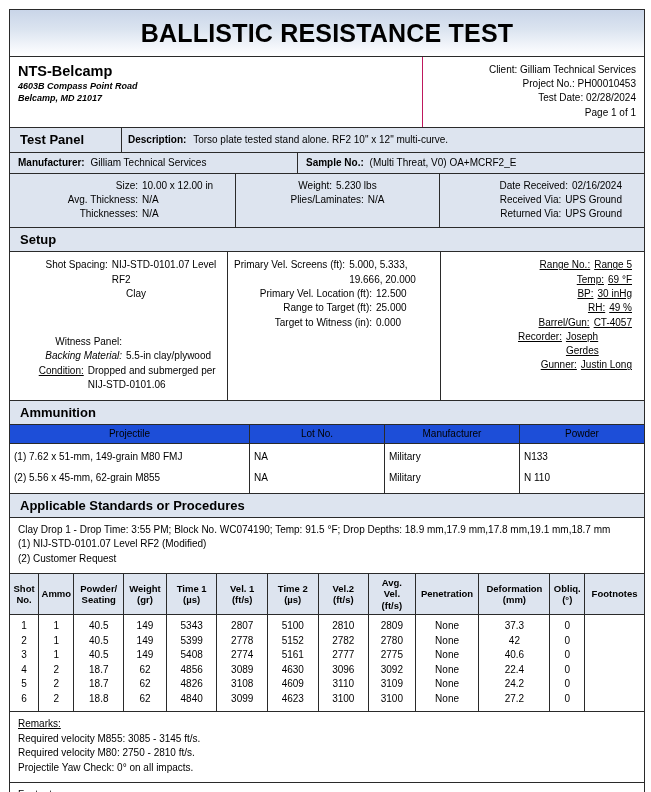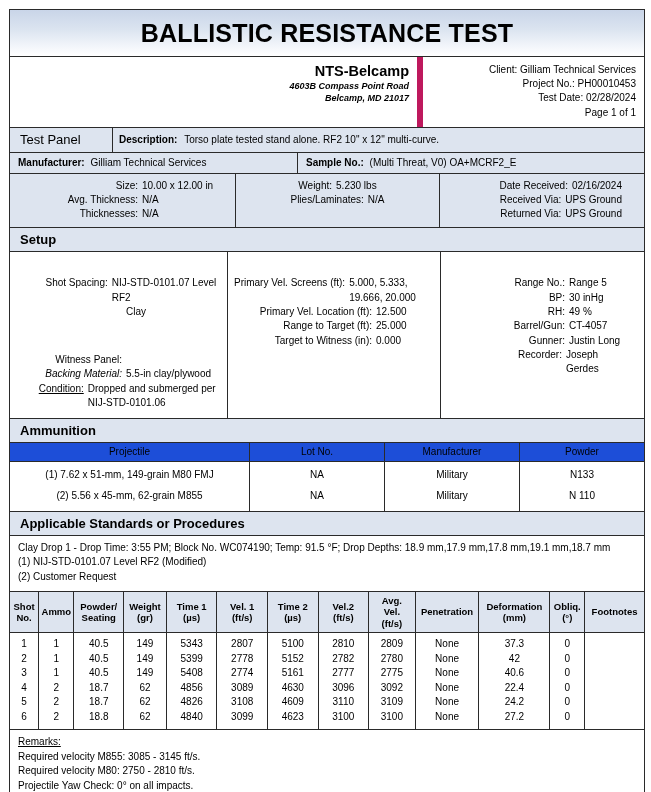--- a/index.html
+++ b/index.html
@@ -27,38 +27,38 @@
     background: linear-gradient(to bottom, #c9d5e8 0%, #dbe4f0 42%, #f2f5fa 78%, #ffffff 100%);
     border-bottom: 1px solid #2a2a2a;
     display: flex; align-items: center; justify-content: center;
   }
   .title-banner .t {
     font-size: 25px; font-weight: bold; letter-spacing: 0.2px;
   }
 
   
   .labrow { display: flex; border-bottom: 1px solid #2a2a2a; }
-  .labrow .left { width: 413px; padding: 6px 8px 9px 8px; border-right: 6px solid #be185d; text-align: right; }
+  .labrow .left { width: 413px; padding: 6px 8px 9px 8px; border-right: 1px solid #be185d; }
   .labrow .right { flex: 1; padding: 6px 8px 7px 8px; text-align: right; }
   .labname { font-size: 14.5px; font-weight: bold; }
   .labaddr { font-size: 9px; font-style: italic; font-weight: bold; line-height: 1.32; margin-top: 2px; }
   .cinfo { font-size: 10px; line-height: 1.42; }
 
   
   .secbar {
     background: #dde4ef;
     border-bottom: 1px solid #2a2a2a;
     padding: 4px 8px 4px 10px;
     font-size: 13px; font-weight: bold;
   }
   .lbl { font-weight: bold; }
 
   
   .tp { display: flex; background: #dde4ef; border-bottom: 1px solid #2a2a2a; align-items: stretch; }
-  .tp .tpname { width: 103px; padding: 4px 8px 5px 10px; font-size: 13px; font-weight: normal; border-right: 1px solid #2a2a2a; }
+  .tp .tpname { width: 112px; padding: 4px 8px 5px 10px; font-size: 13px; font-weight: bold; border-right: 1px solid #2a2a2a; }
   .tp .tpdesc { flex: 1; padding: 6px 8px 5px 6px; font-size: 10px; }
 
   
   .mf { display: flex; background: #dde4ef; border-bottom: 1px solid #2a2a2a; }
   .mf .c1 { width: 288px; padding: 4px 8px 5px 8px; font-size: 10px; border-right: 1px solid #2a2a2a; }
   .mf .c2 { flex: 1; padding: 4px 8px 5px 8px; font-size: 10px; }
 
   
   .swr { display: flex; background: #dde4ef; border-bottom: 1px solid #2a2a2a; }
   .swr .col { padding: 5px 10px 6px 10px; font-size: 10px; line-height: 1.42; }
@@ -67,34 +67,34 @@
   .swr .c3 { flex: 1; text-align: right; padding-right: 22px; }
 
   
   .pairs { font-size: 10px; line-height: 1.43; }
   .pair { display: flex; }
   .pair .k { text-align: right; white-space: nowrap; }
   .pair .v { padding-left: 4px; }
 
   
   .setup-body { display: flex; border-bottom: 1px solid #2a2a2a; background: #fff; }
-  .setup-body .col { padding: 24px 6px 8px 6px; }
+  .setup-body .col { padding: 6px 6px 8px 6px; }
   .setup-body .s1 { width: 218px; border-right: 1px solid #2a2a2a; }
   .setup-body .s2 { width: 213px; border-right: 1px solid #2a2a2a; }
   .setup-body .s3 { flex: 1; padding-right: 12px; }
   .s1 .pair .k { width: 106px; }
   .s2 .pair .k { width: 138px; }
   .s3 .pair .k { width: 118px; }
-  .s3 .pair { justify-content: flex-start; }
+  .s3 .pair { justify-content: flex-end; text-decoration: underline; }
 
   
   .ammo-hdr { display: flex; background: #1d4ed8; border-bottom: 1px solid #2a2a2a; }
   .ammo-hdr div { font-size: 10px; padding: 3px 2px 4px 2px; text-align: center; }
   .ammo-rows { display: flex; border-bottom: 1px solid #2a2a2a; background: #fff; }
-  .ammo-rows div { font-size: 10px; padding: 3px 2px 4px 2px; text-align: center; line-height: 1.4; }
+  .ammo-rows div { font-size: 10px; padding: 3px 2px 4px 2px; line-height: 1.4; }
   .aw1 { width: 240px; border-right: 1px solid #2a2a2a; }
   .aw2 { width: 135px; border-right: 1px solid #2a2a2a; }
   .aw3 { width: 135px; border-right: 1px solid #2a2a2a; }
   .aw4 { flex: 1; }
 
   
   .std-body {
     border-bottom: 1px solid #2a2a2a;
     padding: 5px 8px 7px 8px;
     font-size: 10px; line-height: 1.43; background: #fff;
@@ -250,38 +250,42 @@
             <span class="k" style="width: 138px;">Target to Witness (in):</span>
             <span class="v">0.000</span>
           </div>
         </div>
       <div class="col s3 pairs">
           <div class="pair">
             <span class="k" style="width: 118px;">Range No.:</span>
             <span class="v">Range 5</span>
           </div>
           <div class="pair">
+            <span class="k" style="width: 118px;">Temp:</span>
+            <span class="v">69 °F</span>
+          </div>
+          <div class="pair">
             <span class="k" style="width: 118px;">BP:</span>
             <span class="v">30 inHg</span>
           </div>
           <div class="pair">
             <span class="k" style="width: 118px;">RH:</span>
             <span class="v">49 %</span>
           </div>
           <div class="pair">
             <span class="k" style="width: 118px;">Barrel/Gun:</span>
             <span class="v">CT-4057</span>
           </div>
           <div class="pair">
+            <span class="k" style="width: 118px;">Recorder:</span>
+            <span class="v">Joseph Gerdes</span>
+          </div>
+          <div class="pair">
             <span class="k" style="width: 118px;">Gunner:</span>
             <span class="v">Justin Long</span>
-          </div>
-          <div class="pair">
-            <span class="k" style="width: 118px;">Recorder:</span>
-            <span class="v">Joseph Gerdes</span>
           </div>
         </div>
     </div>
 
     <div class="secbar">Ammunition</div>
     <div class="ammo-hdr">
       <div class="aw1">Projectile</div>
       <div class="aw2">Lot No.</div>
       <div class="aw3">Manufacturer</div>
       <div class="aw4">Powder</div>

